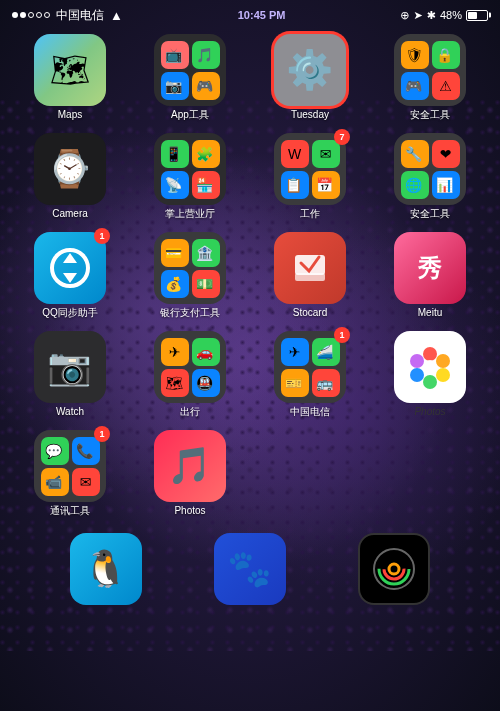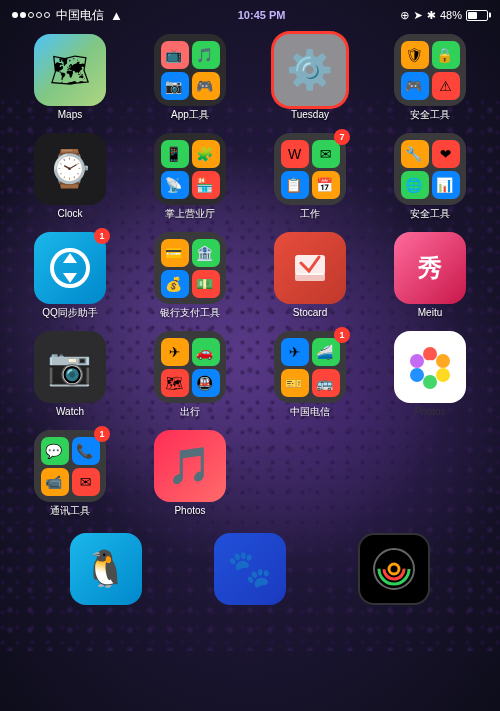--- a/index.html
+++ b/index.html
@@ -309,21 +309,21 @@
         <div class="mini-app" style="background:#0a84ff;">🎮</div>
         <div class="mini-app" style="background:#ff453a;">⚠</div>
       </div>
       <span class="app-label">安全工具</span>
     </div>
 
     <div class="app-icon">
       <div class="app-icon-img icon-watch">
         <span style="font-size:36px;">⌚</span>
       </div>
-      <span class="app-label">Clock</span>
+      <span class="app-label">Camera</span>
     </div>
 
     <div class="app-icon">
       <div class="app-icon-img" style="background:#2c2c2e; display:grid; grid-template-columns:1fr 1fr; gap:3px; padding:7px;">
         <div class="mini-app" style="background:#30d158;">📱</div>
         <div class="mini-app" style="background:#ff9f0a;">🧩</div>
         <div class="mini-app" style="background:#0a84ff;">📡</div>
         <div class="mini-app" style="background:#ff453a;">🏪</div>
       </div>
       <span class="app-label">掌上营业厅</span>

